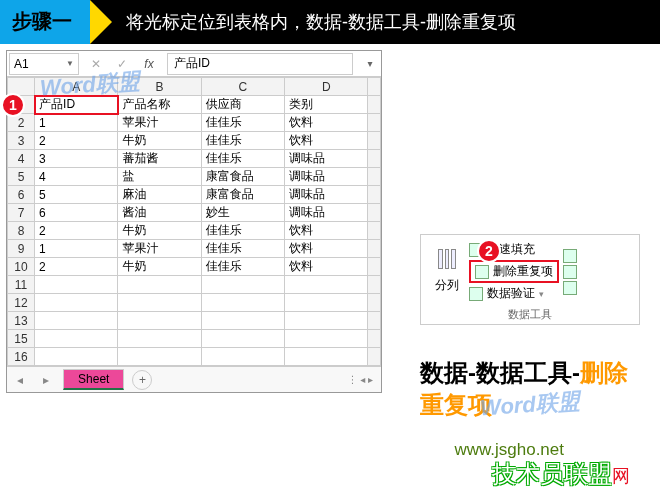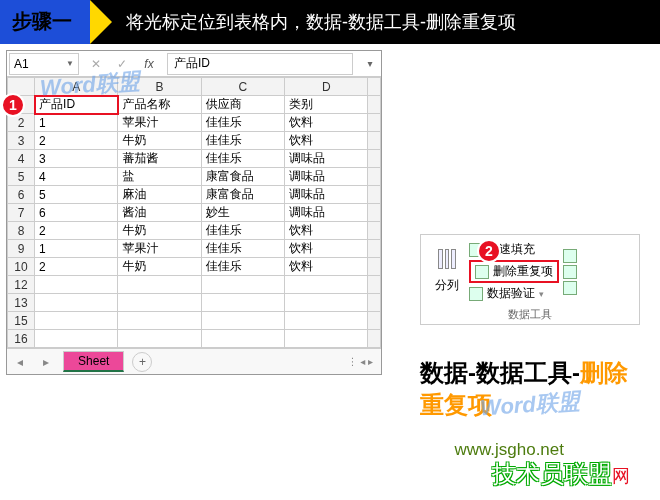--- a/index.html
+++ b/index.html
@@ -1,19 +1,19 @@
 <!DOCTYPE html>
 <html><head>
 <meta charset="utf-8">
 <style>
 * { margin: 0; padding: 0; box-sizing: border-box; font-family: "Microsoft YaHei", sans-serif; }
 body { width: 660px; height: 500px; background: #fff; position: relative; }
 
 .header { display: flex; align-items: stretch; height: 44px; }
-.step-label { background: #1d4ed8; color: #000; font-weight: bold; font-size: 20px; padding: 8px 18px 8px 12px; position: relative; }
+.step-label { background: #0ea5e9; color: #000; font-weight: bold; font-size: 20px; padding: 8px 18px 8px 12px; position: relative; }
 .step-label::after { content: ""; position: absolute; right: -22px; top: 0; border-left: 22px solid #ffd800; border-top: 22px solid transparent; border-bottom: 22px solid transparent; }
 .header-desc { background: #000; color: #fff; flex: 1; font-size: 18px; padding: 10px 14px 10px 36px; }
 
 .main { display: flex; position: relative; }
 
 .excel-panel { width: 376px; border: 1px solid #999; margin: 6px 0 0 6px; background: #fff; }
 
 .namebox-row { display: flex; align-items: center; height: 26px; border-bottom: 1px solid #ccc; padding: 2px; gap: 8px; }
 .namebox { width: 70px; height: 22px; border: 1px solid #ccc; display: flex; align-items: center; justify-content: space-between; padding: 0 4px; font-size: 12px; }
 .dropdown-arrow { font-size: 8px; color: #666; }
@@ -176,20 +176,28 @@
               <td class="txt">佳佳乐</td>
               <td class="txt">饮料</td>
               <td style="background: rgb(243, 243, 243);"></td>
             </tr>
             <tr>
               <td class="rowhdr">10</td>
               <td class="num">2</td>
               <td class="txt">牛奶</td>
               <td class="txt">佳佳乐</td>
               <td class="txt">饮料</td>
+              <td style="background: rgb(243, 243, 243);"></td>
+            </tr>
+            <tr>
+              <td class="rowhdr">11</td>
+              <td class="txt"></td>
+              <td class="txt"></td>
+              <td class="txt"></td>
+              <td class="txt"></td>
               <td style="background: rgb(243, 243, 243);"></td>
             </tr>
             <tr>
               <td class="rowhdr">12</td>
               <td class="txt"></td>
               <td class="txt"></td>
               <td class="txt"></td>
               <td class="txt"></td>
               <td style="background: rgb(243, 243, 243);"></td>
             </tr>

